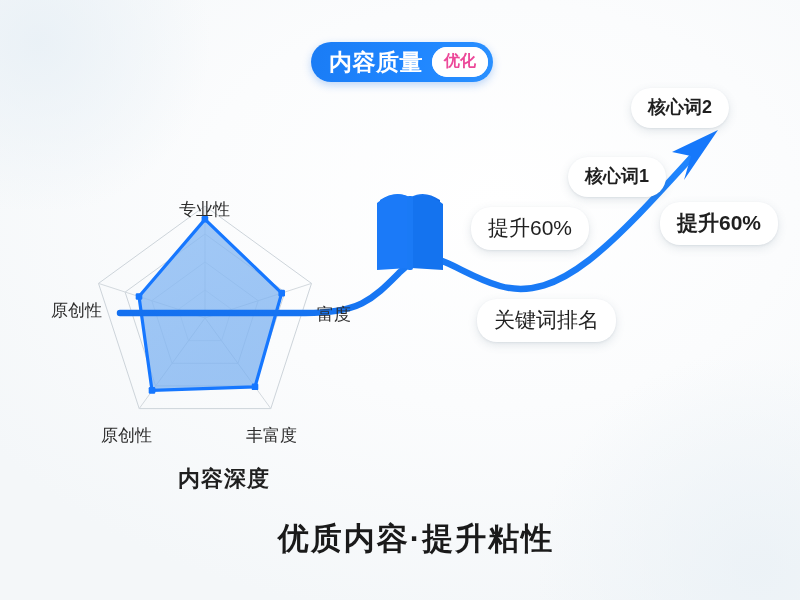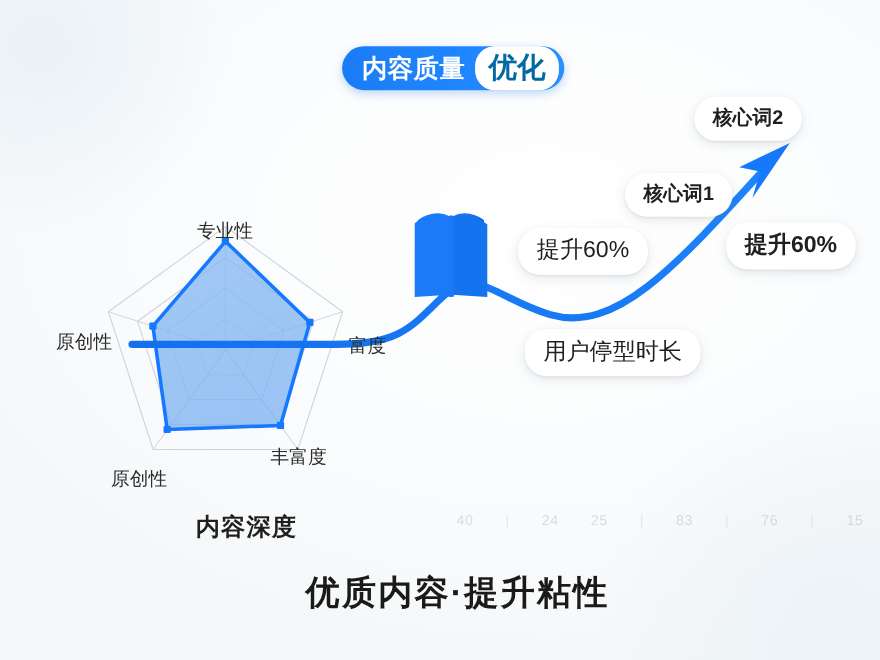--- a/index.html
+++ b/index.html
@@ -59,22 +59,22 @@
   .badge-main {
     color: #ffffff;
     font-size: 23px;
     font-weight: 700;
     letter-spacing: 0.5px;
     line-height: 1;
     padding-right: 9px;
   }
   .badge-chip {
     background: #ffffff;
-    color: #0369a1;
-    font-size: 26px;
+    color: #ec4899;
+    font-size: 16px;
     font-weight: 700;
     line-height: 1;
     border-radius: 18px;
     padding: 6px 12px 8px 12px;
     box-shadow: inset 0 0 0 1.5px rgba(255,255,255,0.9);
   }
 
   
   .headline {
     position: absolute;
@@ -128,21 +128,21 @@
   
   .axis-label {
     position: absolute;
     font-size: 17px;
     color: #2b2b2b;
     white-space: nowrap;
     z-index: 4;
   }
   .axis-label.top   { left: 179px; top: 198px; font-family: Liberation Mono, monospace; }
   .axis-label.right { left: 317px; top: 303px; }
-  .axis-label.brt   { left: 246px; top: 404px; }
+  .axis-label.brt   { left: 246px; top: 424px; }
   .axis-label.blt   { left: 101px; top: 424px; }
   .axis-label.left  { left: 51px;  top: 299px; }
 
   .depth-label {
     position: absolute;
     left: 178px;
     top: 464px;
     font-size: 22px;
     font-weight: 700;
     color: #1f1f1f;
@@ -251,38 +251,26 @@
   <div class="badge">
     <span class="badge-main">内容质量</span>
     <span class="badge-chip">优化</span>
   </div>
 
 
   <div class="pill kw2">核心词2</div>
   <div class="pill kw1">核心词1</div>
   <div class="pill up-l">提升60%</div>
   <div class="pill up-r">提升60%</div>
-  <div class="pill dwell">用户停型时长</div>
+  <div class="pill dwell">关键词排名</div>
 
   <div class="axis-label top">专业性</div>
   <div class="axis-label right">富度</div>
   <div class="axis-label brt">丰富度</div>
   <div class="axis-label blt">原创性</div>
   <div class="axis-label left">原创性</div>
 
   <div class="depth-label">内容深度</div>
 
-  <div class="ruler">
-    <span>40</span>
-    <span class="tick">|</span>
-    <span>24</span>
-    <span>25</span>
-    <span class="tick">|</span>
-    <span>83</span>
-    <span class="tick">|</span>
-    <span>76</span>
-    <span class="tick">|</span>
-    <span>15</span>
-  </div>
 
   <div class="tagline">优质内容·提升粘性</div>
 
 </div>
 
 </body></html>

